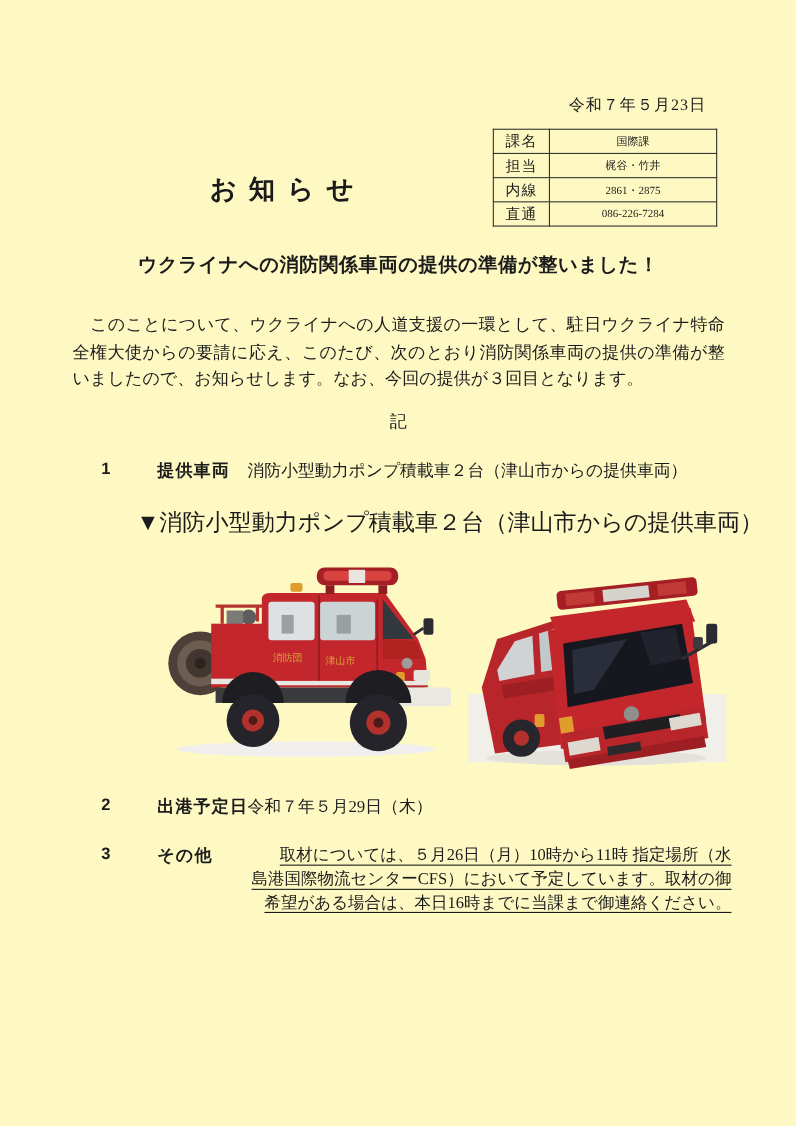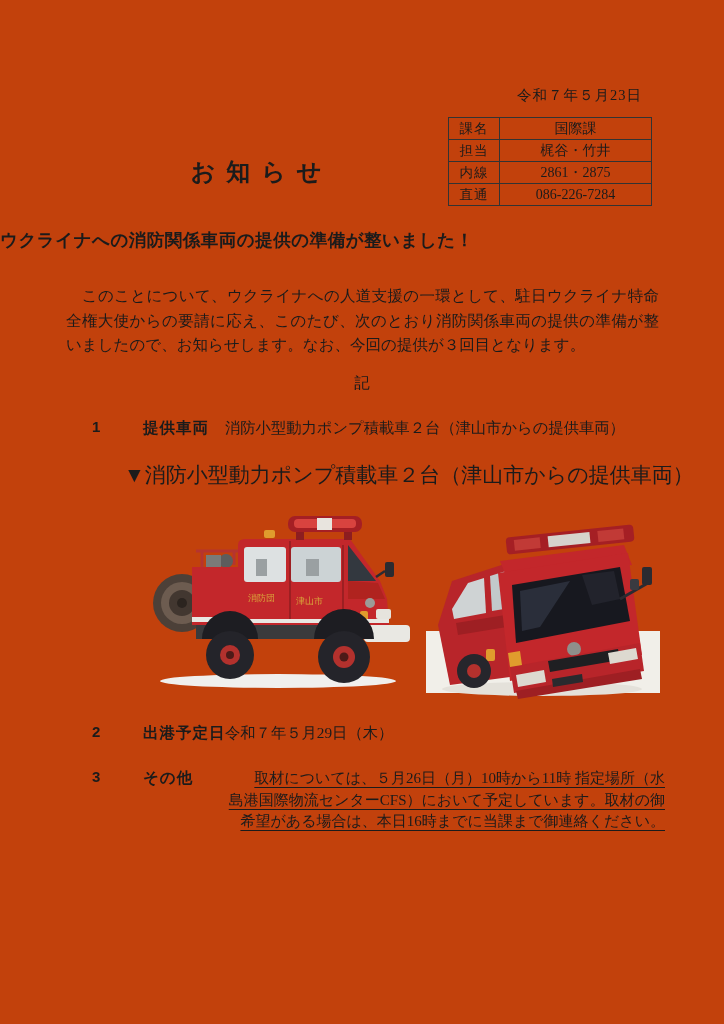--- a/index.html
+++ b/index.html
@@ -1,20 +1,20 @@
 <!DOCTYPE html>
 <html><head>
 <meta charset="utf-8">
 <style>
   html,body{margin:0;padding:0;background:#888;}
   .page{
     position:relative;
     width:724px;height:1024px;
     margin:0 auto;
-    background:#c2410c;
+    background:#fef9c3;
     overflow:hidden;
     color:#1b1b1b;
     font-family:"Liberation Serif","DejaVu Serif",serif;
   }
 
   .date{
     position:absolute;top:86px;right:82px;
     font-size:14.5px;letter-spacing:1px;
   }
 
@@ -29,37 +29,37 @@
     height:21px;
     text-align:center;vertical-align:middle;
     padding:0 2px;
   }
   .contact-table td.lbl{
     width:46px;
     font-family:"Liberation Sans","DejaVu Sans",sans-serif;
     font-size:13.5px;letter-spacing:1px;
   }
   .contact-table td.val{
-    font-size:14px;
+    font-size:10px;
   }
 
   .notice-title{
     position:absolute;top:156px;left:66px;width:380px;
     text-align:center;
     font-family:"Liberation Sans","DejaVu Sans",sans-serif;
     font-weight:600;
     font-size:24px;
     letter-spacing:11px;
     text-indent:11px;
     white-space:nowrap;
   }
 
   .headline{
     position:absolute;top:228px;left:0;width:724px;
-    text-align:left;
+    text-align:center;
     font-family:"Liberation Sans","DejaVu Sans",sans-serif;
     font-weight:bold;
     font-size:17.5px;
     letter-spacing:0.5px;
     white-space:nowrap;
   }
 
   .body-text{
     position:absolute;top:284px;left:66px;width:593px;
     font-size:15.5px;line-height:24.5px;

